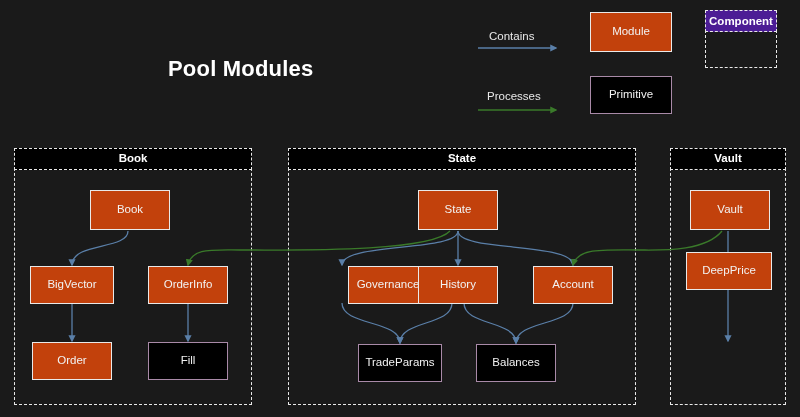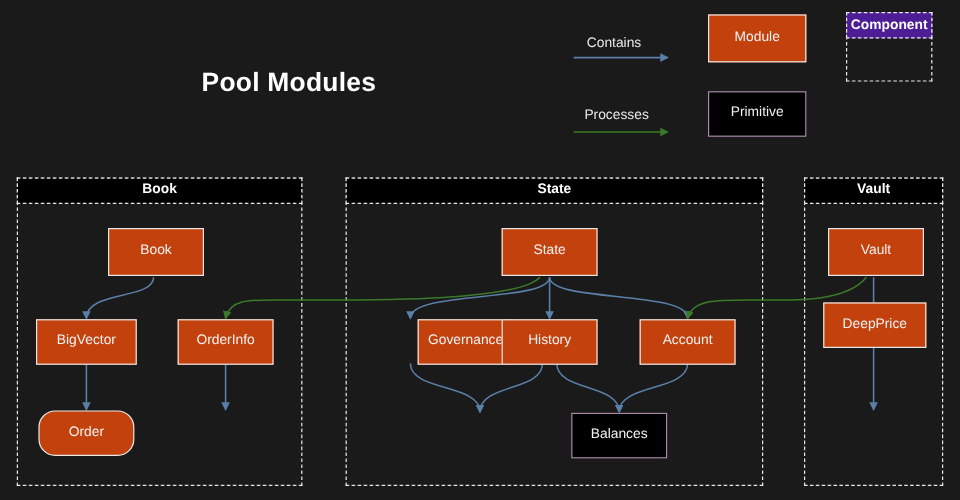--- a/index.html
+++ b/index.html
@@ -161,24 +161,26 @@
 
       <path d="M 450 231 C 430 252, 300 250, 240 250 C 210 250, 192 248, 188 265"></path>
 
       <path d="M 722 231 C 705 252, 660 250, 640 250 C 600 250, 578 248, 573 265"></path>
     </g>
   </svg>
 
   <div class="node module" style="left:90px;top:190px;width:80px;height:40px;">Book</div>
   <div class="node module" style="left:30px;top:266px;width:84px;height:38px;">BigVector</div>
   <div class="node module" style="left:148px;top:266px;width:80px;height:38px;">OrderInfo</div>
-  <div class="node module" style="left:32px;top:342px;width:80px;height:38px;border-radius:14px;">Order</div>
+  <div class="node module" style="left:32px;top:342px;width:80px;height:38px;">Order</div>
+  <div class="node primitive" style="left:148px;top:342px;width:80px;height:38px;">Fill</div>
 
   <div class="node module" style="left:418px;top:190px;width:80px;height:40px;">State</div>
   <div class="node module" style="left:302px;top:266px;width:80px;height:38px;margin-left:46px;">Governance</div>
   <div class="node module" style="left:533px;top:266px;width:80px;height:38px;">Account</div>
   <div class="node module" style="left:418px;top:266px;width:80px;height:38px;">History</div>
+  <div class="node primitive" style="left:358px;top:344px;width:84px;height:38px;">TradeParams</div>
   <div class="node primitive" style="left:476px;top:344px;width:80px;height:38px;">Balances</div>
 
   <div class="node module" style="left:690px;top:190px;width:80px;height:40px;">Vault</div>
   <div class="node module" style="left:686px;top:252px;width:86px;height:38px;">DeepPrice</div>
 
 </div>
 
 </body></html>

